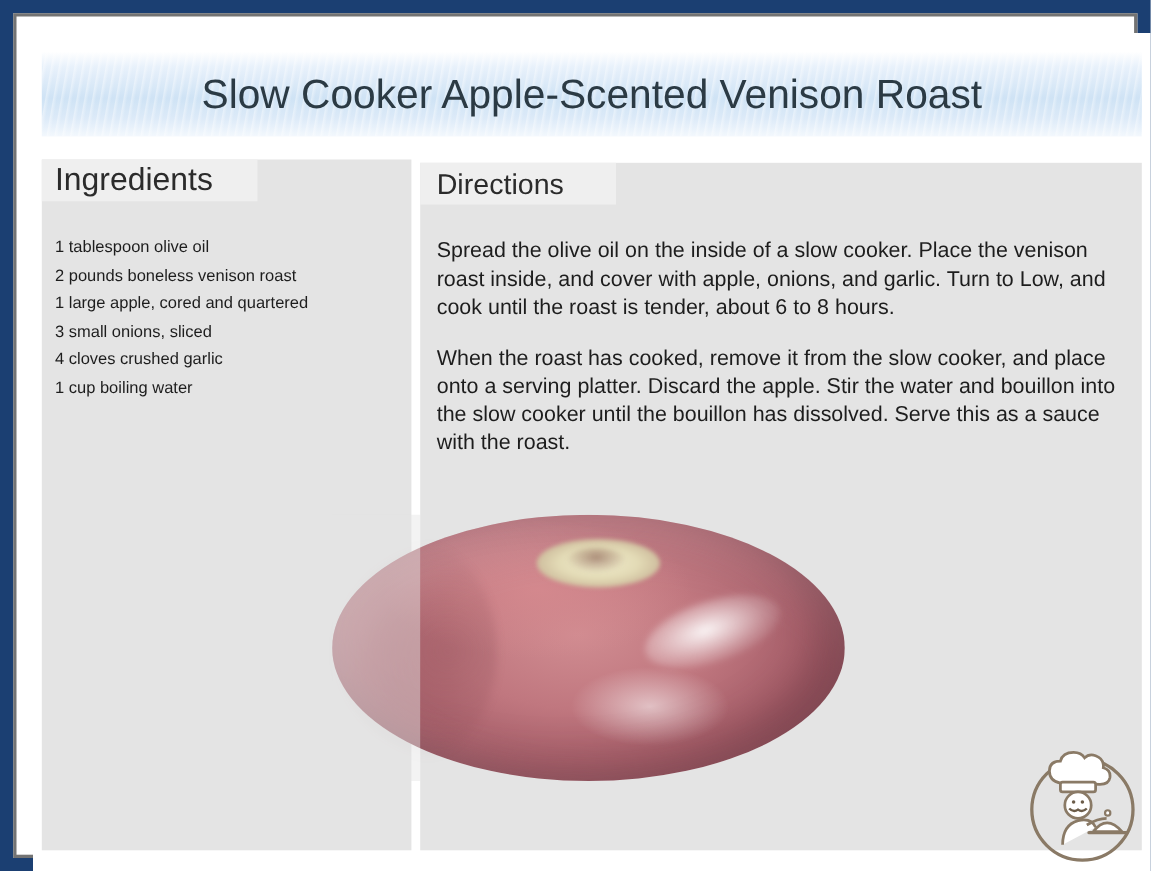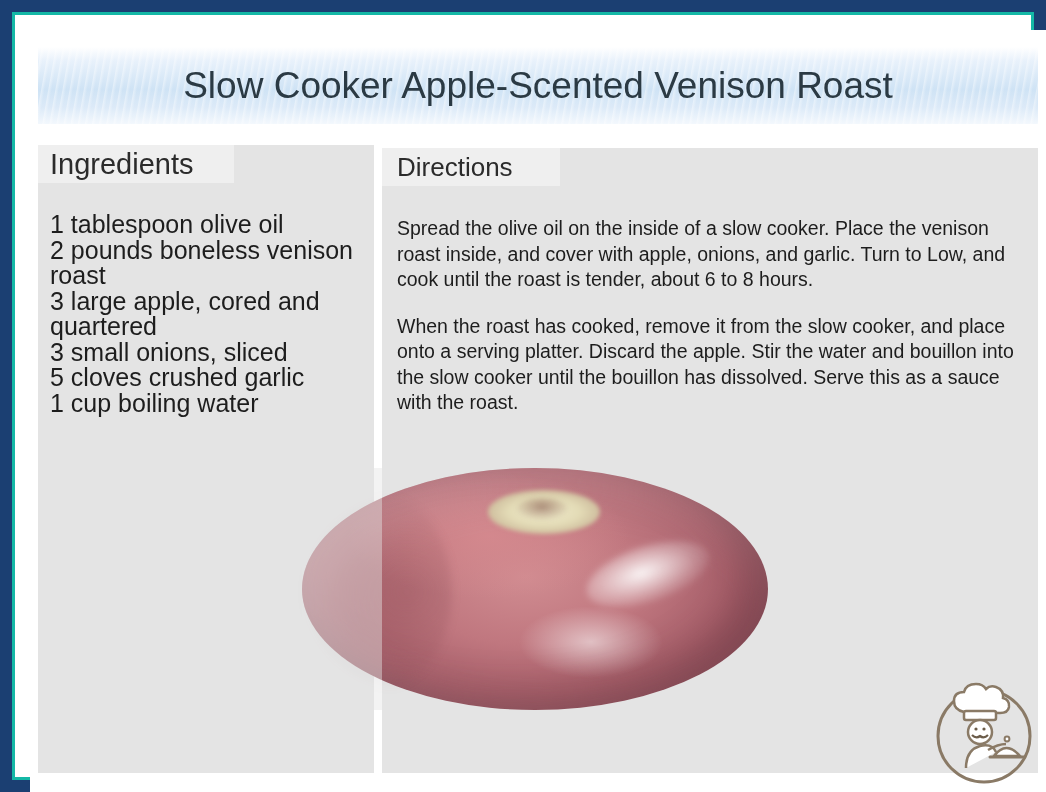--- a/index.html
+++ b/index.html
@@ -21,21 +21,21 @@
     width: 1046px;
     height: 792px;
     background: #1b3f72;
     box-sizing: border-box;
   }
   #slide-inner-border {
     position: absolute;
     left: 12px; top: 12px;
     width: 1022px;
     height: 768px;
-    border: 3px solid #14b8a6;
+    border: 3px solid #737373;
     box-sizing: border-box;
     background: #ffffff;
   }
   #slide-canvas {
     position: absolute;
     left: 15px; top: 15px;
     width: 1016px;
     height: 762px;
     background: #ffffff;
     overflow: hidden;
@@ -99,21 +99,21 @@
     top: 115px;
     font-size: 29px;
     color: #2b2b2b;
     line-height: 38px;
   }
   #ingredients-list {
     position: absolute;
     left: 20px;
     top: 182px;
     width: 325px;
-    font-size: 25px;
+    font-size: 15px;
     color: #1d1d1d;
     line-height: 25.5px;
   }
   #ingredients-list .ing-item {
     display: block;
     white-space: normal;
   }
 
   
   #directions-panel {
@@ -244,23 +244,23 @@
       <div id="title-banner">
         <span id="title-text">Slow Cooker Apple-Scented Venison Roast</span>
       </div>
 
       <div id="ingredients-panel"></div>
       <div id="ingredients-header"></div>
       <div id="ingredients-title">Ingredients</div>
       <div id="ingredients-list">
         <span class="ing-item">1 tablespoon olive oil</span>
         <span class="ing-item">2 pounds boneless venison roast</span>
-        <span class="ing-item">3 large apple, cored and quartered</span>
+        <span class="ing-item">1 large apple, cored and quartered</span>
         <span class="ing-item">3 small onions, sliced</span>
-        <span class="ing-item">5 cloves crushed garlic</span>
+        <span class="ing-item">4 cloves crushed garlic</span>
         <span class="ing-item">1 cup boiling water</span>
       </div>
 
       <div id="directions-panel"></div>
       <div id="directions-header"></div>
       <div id="directions-title">Directions</div>
       <div id="directions-body">
         <p>Spread the olive oil on the inside of a slow cooker.  Place the venison roast inside, and cover with apple, onions, and garlic.  Turn to Low, and cook until the roast is tender, about 6 to 8 hours.</p>
         <p>When the roast has cooked, remove it from the slow cooker, and place onto a serving platter.  Discard the apple.  Stir the water and bouillon into the slow cooker until the bouillon has dissolved.  Serve this as a sauce with the roast.</p>
       </div>

